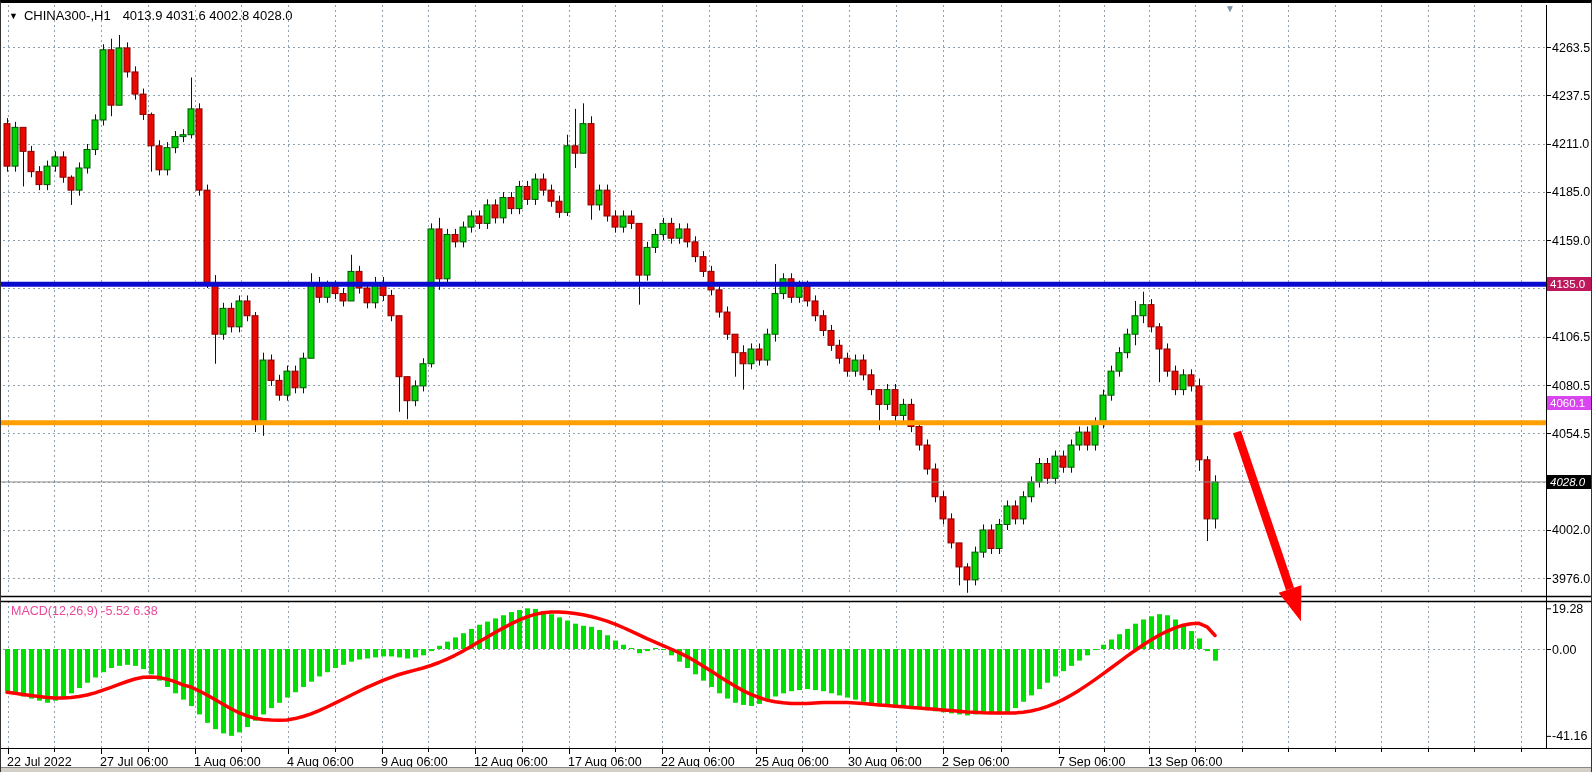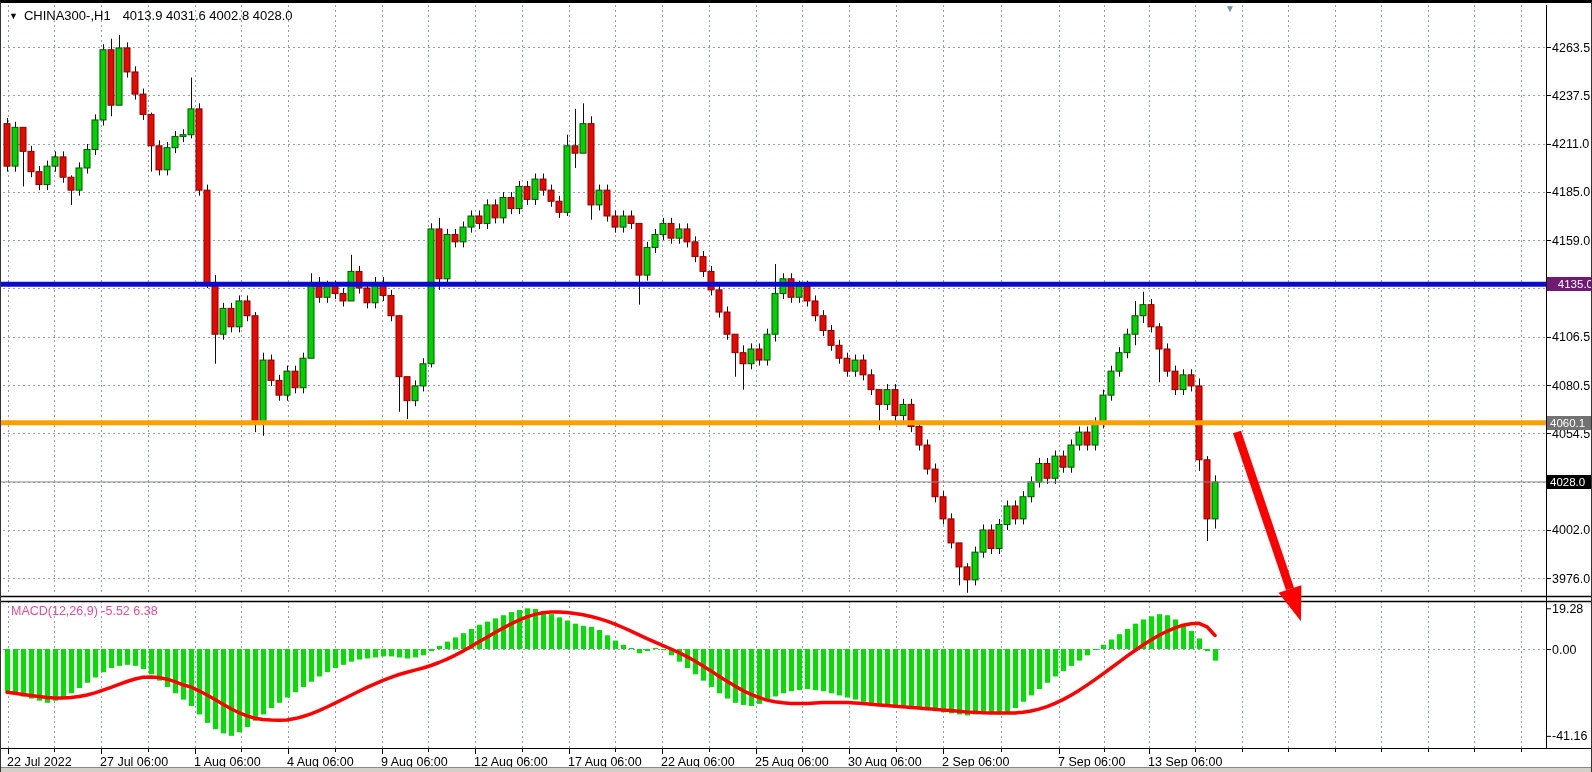--- a/index.html
+++ b/index.html
@@ -662,18 +662,18 @@
     </svg>
 
   <div class="title">
     <span class="tri">▼</span><span>CHINA300-,H1</span><span class="ohlc">4013.9 4031.6 4002.8 4028.0</span>
   </div>
 
   <div class="macdlbl">MACD(12,26,9) -5.52 6.38</div>
 
   <div class="shift">▼</div>
 
-  <div class="tag" id="tag0" style="top: 274px; background: #701a75; text-align: right;">4135.0</div>
-  <div class="tag" id="tag1" style="top: 413px; background: #737373;">4060.1</div>
-  <div class="tag" id="tag2" style="top: 472px; background: rgb(0, 0, 0);">4028.0</div>
+  <div class="tag" id="tag0" style="top: 274px; background: #be185d;">4135.0</div>
+  <div class="tag" id="tag1" style="top: 393px; background: #d946ef;">4060.1</div>
+  <div class="tag" id="tag2" style="top: 472px; background: rgb(0, 0, 0); font-style: italic;">4028.0</div>
 
   <div class="strip"></div>
 </div>
 
 </body></html>

